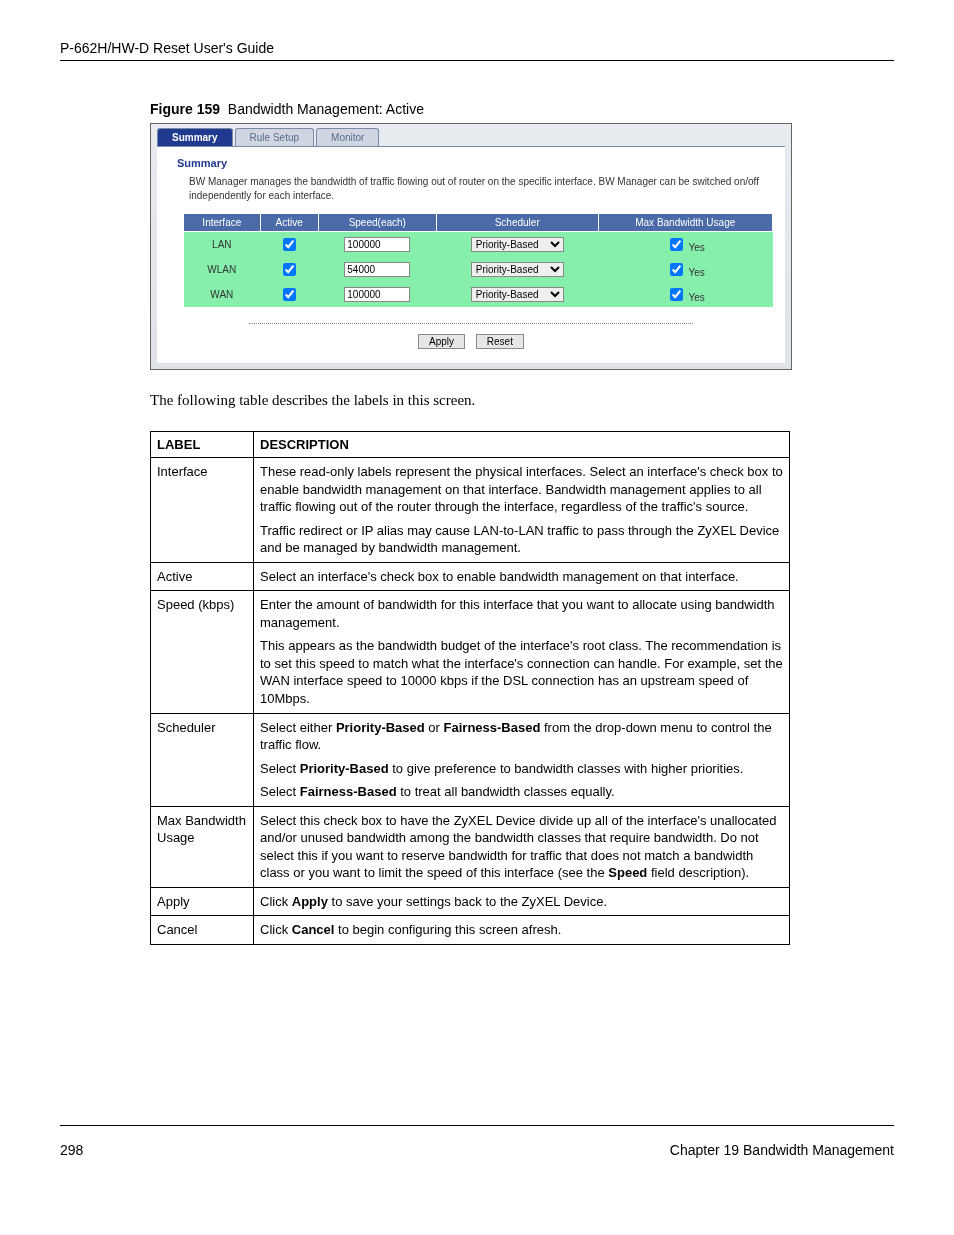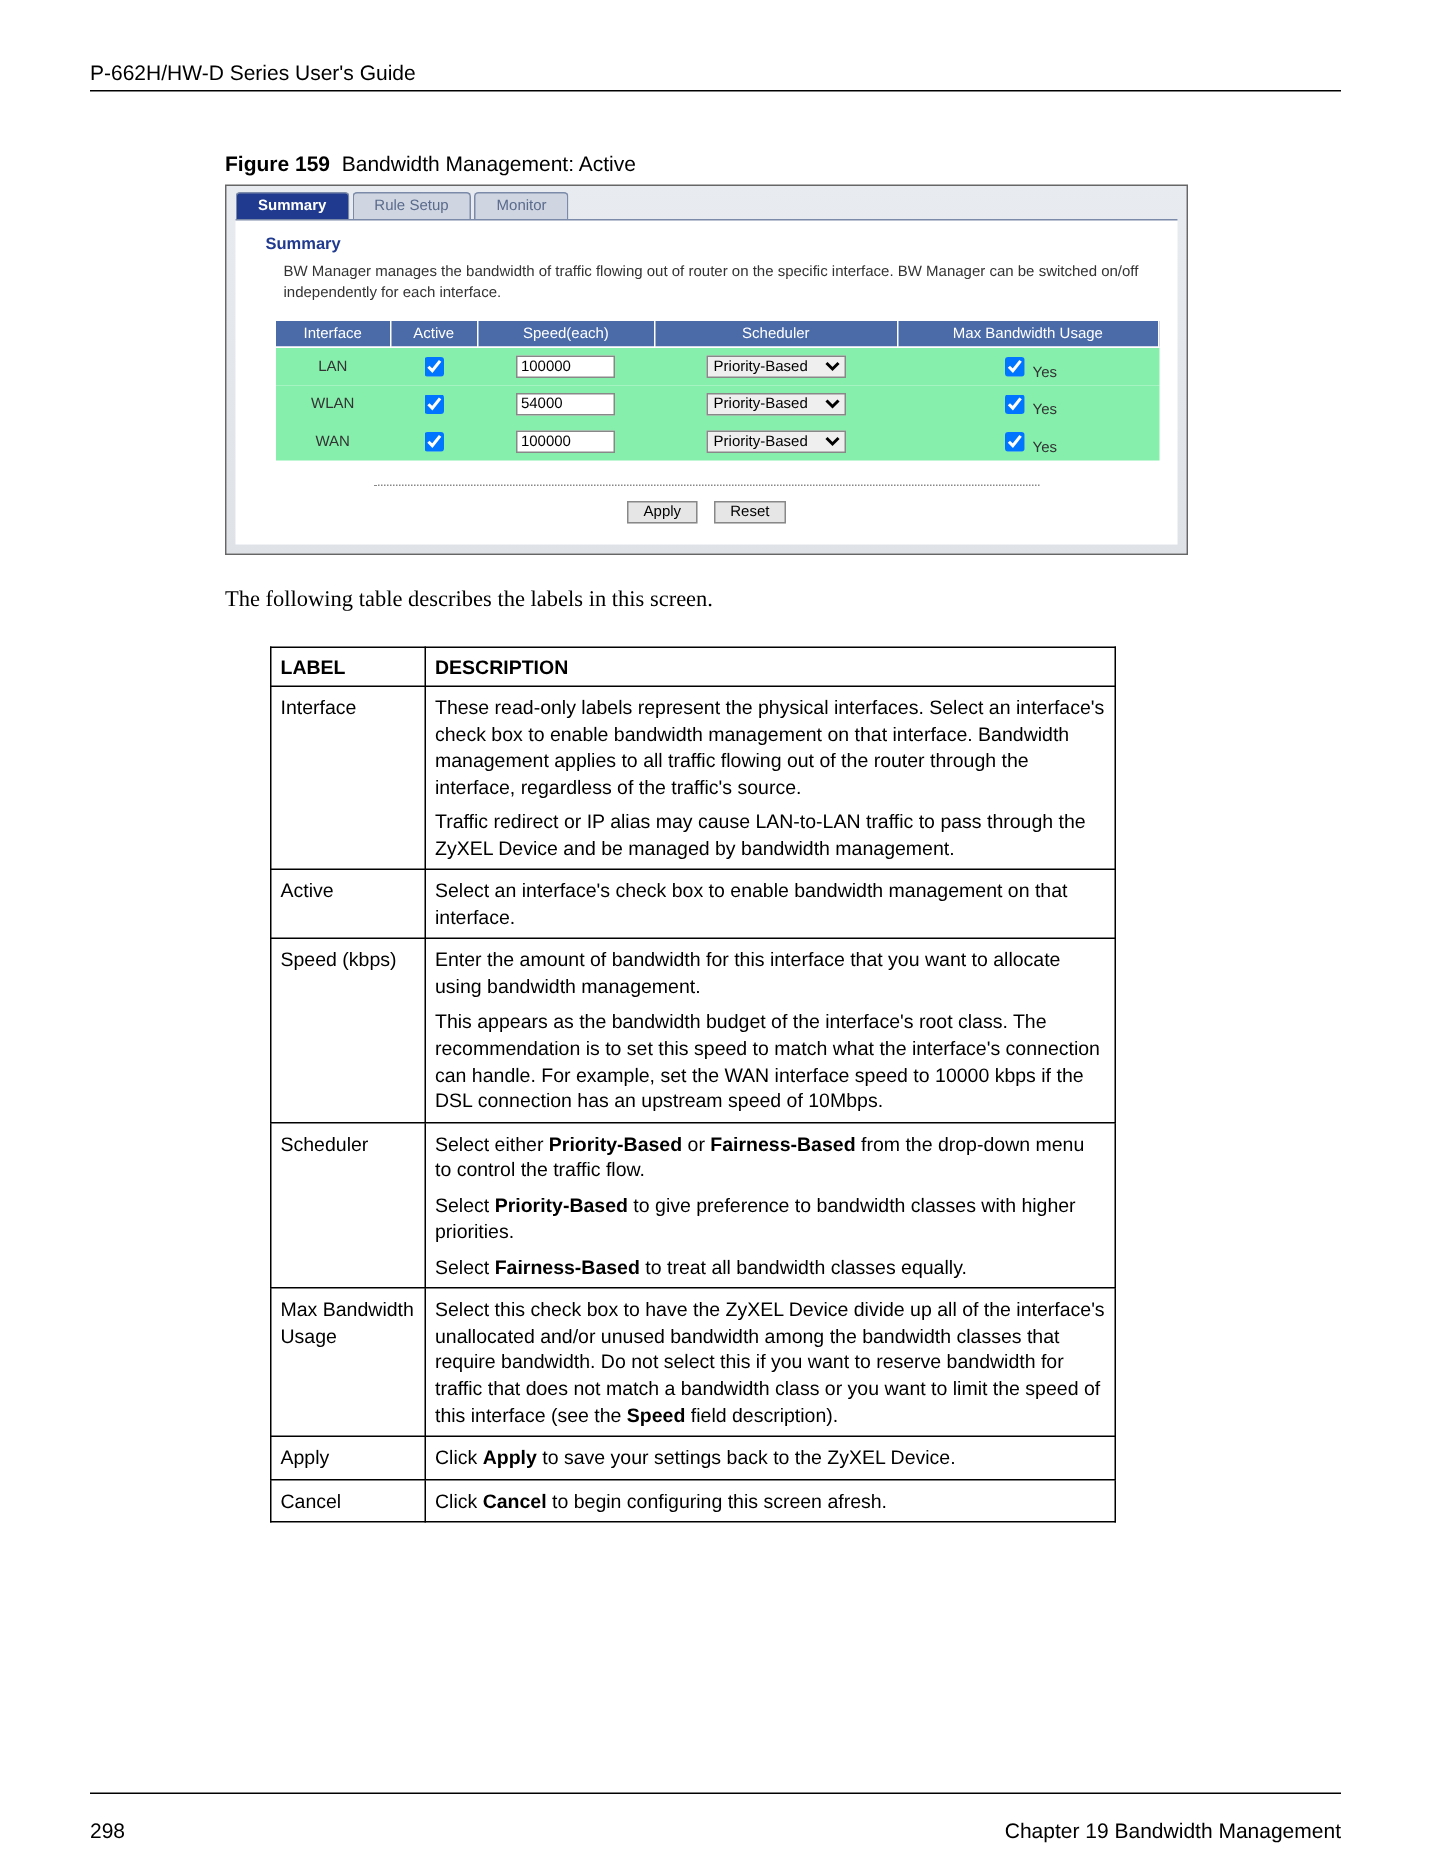--- a/index.html
+++ b/index.html
@@ -111,22 +111,22 @@
   .body-text {
     font-family: "Times New Roman", serif;
     font-size: 15px;
     margin: 22px 0 22px 90px;
   }
   .table-caption {
     font-size: 14px;
     margin: 0 0 6px 90px;
   }
   .desc-table {
-    margin-left: 120px;
-    width: 564px;
+    margin-left: 90px;
+    width: 640px;
     border-collapse: collapse;
     border: 1.5px solid #000;
     font-size: 13px;
   }
   .desc-table th {
     text-align: left;
     font-weight: bold;
     border: 1px solid #000;
     padding: 5px 6px;
     vertical-align: top;
@@ -147,21 +147,21 @@
     padding-top: 16px;
     font-size: 14px;
   }
   .col-label { width: 90px; }
 </style>
 </head>
 <body>
 
 <div class="page">
 
-  <div class="header-line">P-662H/HW-D Series User's Guide</div>
+  <div class="header-line">P-662H/HW-D Reset User's Guide</div>
 
   <div class="figure-caption">
     <b>Figure 159</b>&nbsp;&nbsp;<span>Bandwidth Management: Active</span>
   </div>
 
   <div class="ui-figure">
     <div class="tabbar" id="tabbar">
         <div class="tab active">Summary</div>
         <div class="tab">Rule Setup</div>
         <div class="tab">Monitor</div>

